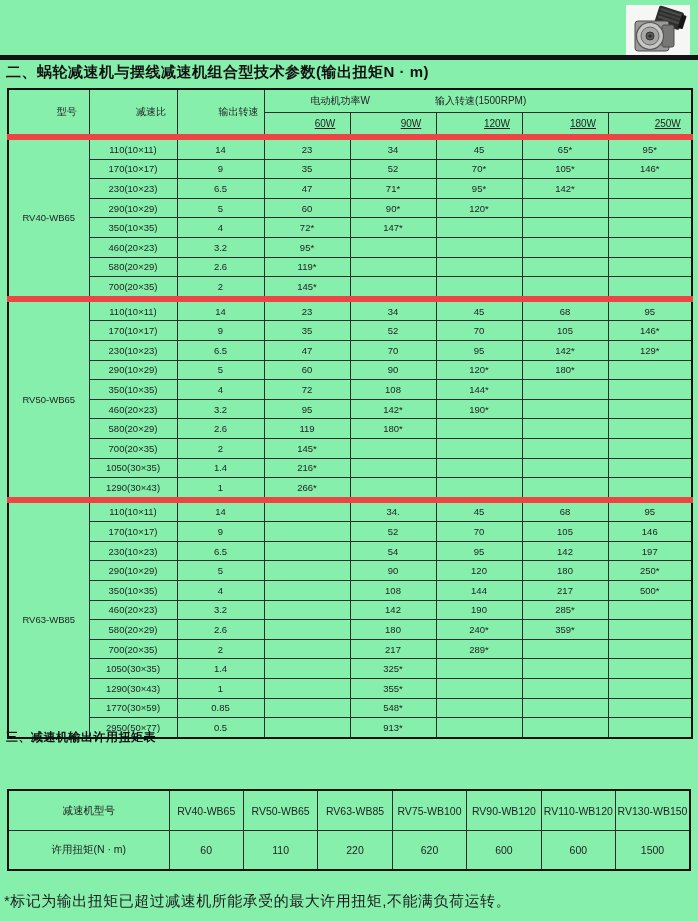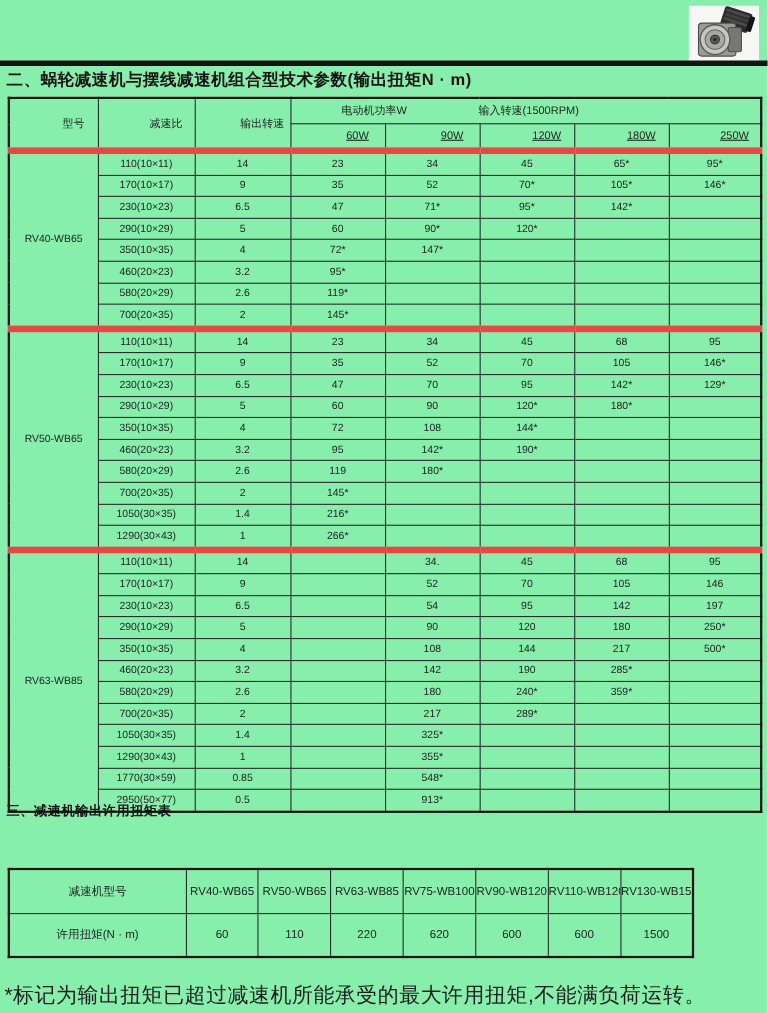--- a/index.html
+++ b/index.html
@@ -29,26 +29,26 @@
   .main-table thead th { font-size:10px;padding-left:36px; }
   .main-table thead tr.h1 th { height:22px; }
   .main-table thead tr.h2 th { height:21px;text-decoration:underline; }
   .main-table tbody td { height:18.6px; font-size:9.5px; }
   .main-table .merged-head { position:relative; text-align:left; }
   .main-table .mh-left { padding-left:10px; }
   .main-table .mh-right { position:absolute; left:40%; top:50%; transform:translateY(-50%); }
   .main-table tr.group-start td { border-top:6px solid #ef4444;margin-left:41px; }
   .main-table .model-cell { font-size:9.5px; }
 
-  .torque-table { position:absolute; top:789px; left:7px; width:624px; border:2px solid #101010; }
+  .torque-table { position:absolute; top:789px; left:7px; width:684px; border:2px solid #101010; }
   .torque-table th, .torque-table td { font-size:10.5px; }
   .torque-table tr.r1 th { height:39px; }
   .torque-table tr.r2 th, .torque-table tr.r2 td { height:38px;text-align:center; }
 
-  .footnote { position:absolute; top:892px; left:4px; font-size:19px; color:#1c1c1c; letter-spacing:0.5px; }
+  .footnote { position:absolute; top:892px; left:4px; font-size:15px; color:#1c1c1c; letter-spacing:0.5px; }
 </style>
 </head>
 <body>
 
 <div class="page">
 
   <div class="photo">
     <svg width="64" height="52" viewBox="0 0 64 52">
       <rect x="0" y="0" width="64" height="52" fill="#f6f6f4"></rect>
 

